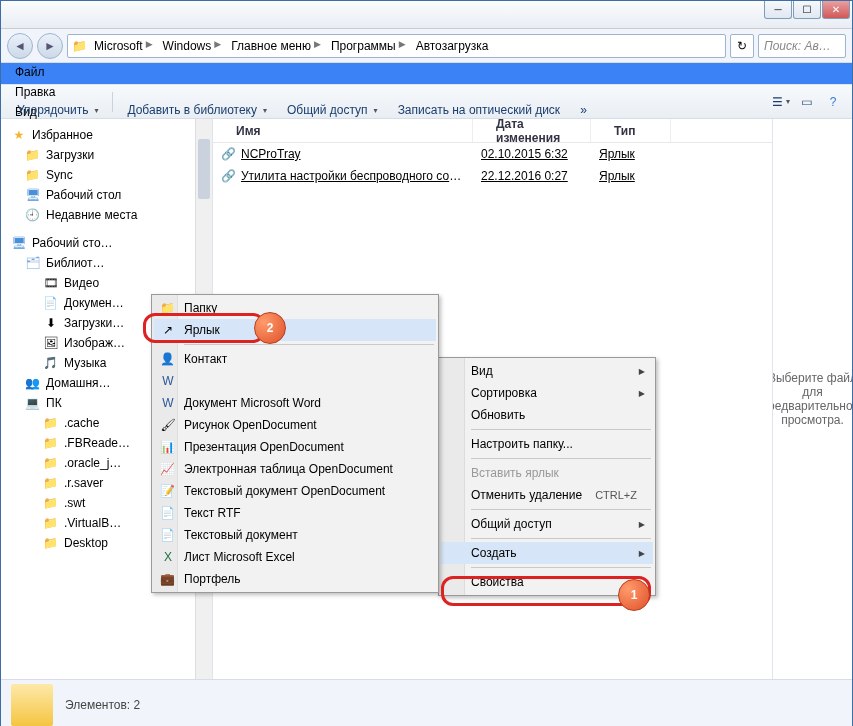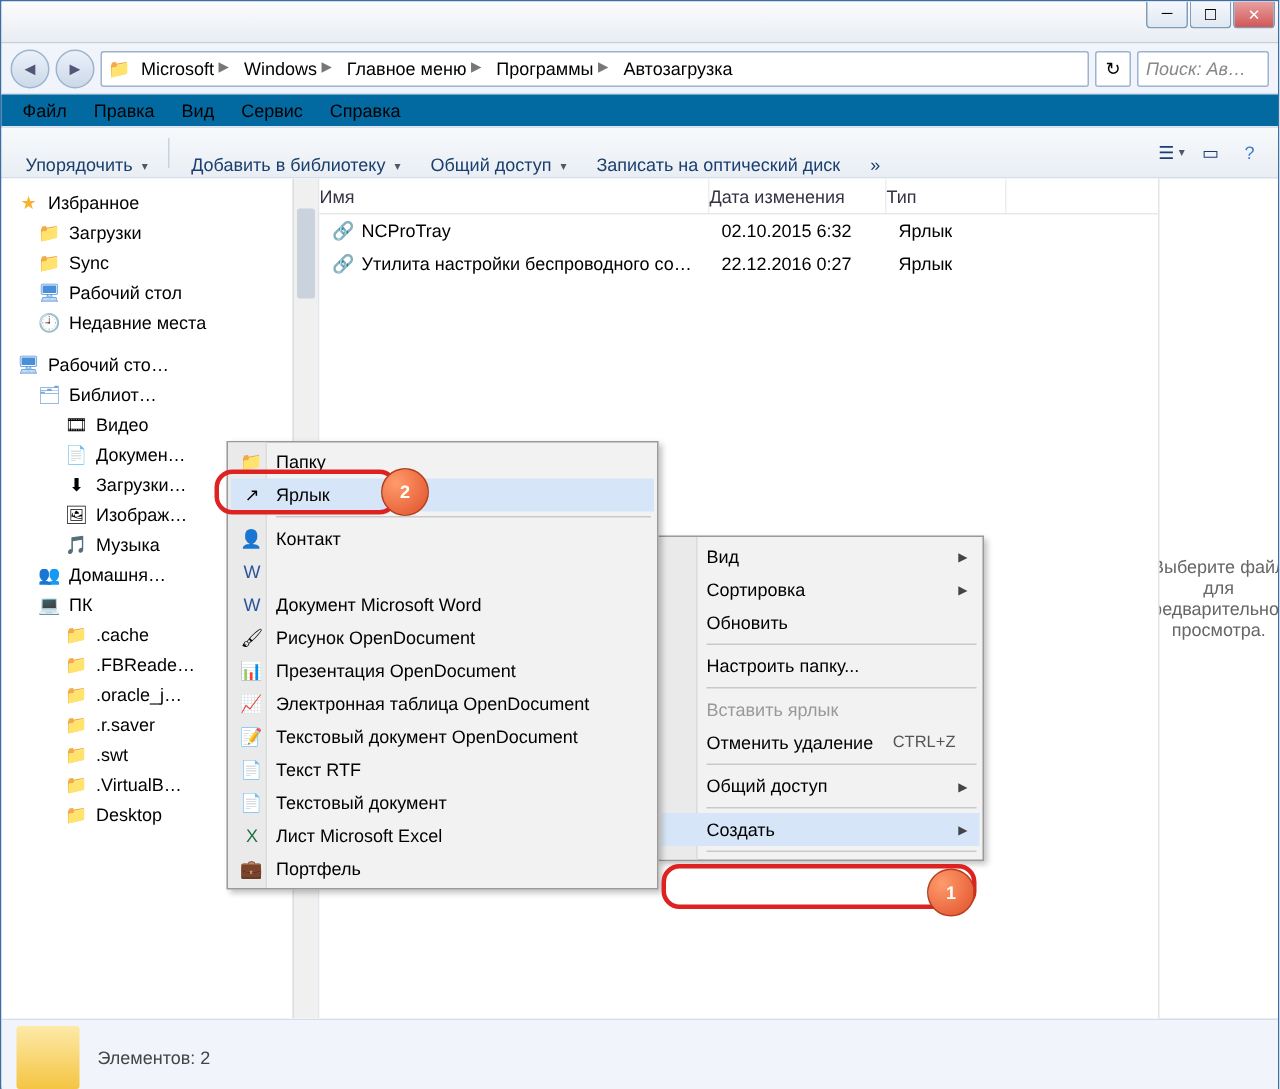--- a/index.html
+++ b/index.html
@@ -12,21 +12,21 @@
 .winbtn.close { background: linear-gradient(#e8a0a0,#d25858); color: #fff; }
 
 .navbar { height: 34px; display: flex; align-items: center; gap: 4px; padding: 3px 6px; background: #f1f5fb; border-bottom: 1px solid #d6dde6; }
 .navbtn { width: 26px; height: 26px; border-radius: 50%; background: linear-gradient(#eaf1fa,#cdd9e8); border: 1px solid #9db4cf; display: flex; align-items: center; justify-content: center; color: #557; }
 .addrbar { flex: 1; height: 24px; border: 1px solid #9db4cf; background: #fff; border-radius: 2px; display: flex; align-items: center; padding: 0 4px; gap: 2px; }
 .crumb { padding: 2px 4px; display: flex; align-items: flex-start; gap: 3px; }
 .crumb-sep { color: #777; font-size: 9px; }
 .refreshbox { width: 24px; height: 24px; border: 1px solid #9db4cf; background: #fff; display: flex; align-items: center; justify-content: center; border-radius: 2px; }
 .searchbox { width: 88px; height: 24px; border: 1px solid #9db4cf; background: #fff; border-radius: 2px; padding: 0 5px; display: flex; align-items: center; color: #888; font-style: italic; overflow: hidden; white-space: nowrap; }
 
-.menubar { height: 22px; display: flex; align-items: center; gap: 2px; padding: 0 6px; background: #0369a1; border-bottom: 1px solid #e0e5ec; }
+.menubar { height: 22px; display: flex; gap: 2px; padding: 0 6px; background: #3b82f6; border-bottom: 1px solid #e0e5ec; flex-direction: column; }
 .menubar span { padding: 2px 8px; }
 
 .toolbar { height: 34px; display: flex; align-items: center; gap: 4px; padding: 0 8px; background: linear-gradient(#f7fafc,#e9eef4); border-bottom: 1px solid #d6dde6; color: #1a3e6e; }
 .tbtn { padding: 4px 8px; display: flex; align-items: center; gap: 3px; border-radius: 2px; margin-top: 17px; }
 .tsep { width: 1px; height: 20px; background: #c9d2dd; margin: 0 2px; }
 .tdrop::after { content: "▾"; font-size: 8px; margin-left: 3px; color: #556; }
 .spacer { flex: 1; }
 .ticon { width: 22px; height: 22px; display: flex; align-items: center; justify-content: center; }
 
 .content { display: flex; height: 560px; }
@@ -34,22 +34,22 @@
 .sgroup { margin-bottom: 8px; }
 .sitem { display: flex; align-items: center; gap: 5px; padding: 2px 0 2px 24px; white-space: nowrap; }
 .sitem.head { padding-left: 10px; }
 .sitem.sub { padding-left: 42px; }
 .sicon { width: 16px; height: 16px; display: inline-flex; align-items: center; justify-content: center; font-size: 12px; }
 .sidebar-scroll { position: absolute; right: 0; top: 0; bottom: 0; width: 17px; background: #f0f0f0; border-left: 1px solid #ddd; }
 .sidebar-scroll .thumb { position: absolute; left: 2px; right: 2px; top: 20px; height: 60px; background: #c9d2dd; border-radius: 2px; }
 
 .filepane { flex: 1; background: #fff; position: relative; }
 .colheaders { display: flex; border-bottom: 1px solid #e8e8e8; height: 24px; align-items: center; color: #334; }
-.colh { padding: 0 0; border-right: 1px solid #eee; height: 100%; display: flex; align-items: center; }
-.filerow { display: flex; align-items: center; height: 22px; }
+.colh { padding: 0 23px; border-right: 1px solid #eee; height: 100%; display: flex; align-items: center; font-weight: bold; }
+.filerow { display: flex; align-items: center; height: 22px; text-decoration: underline; }
 .fcell { padding: 0 8px; overflow: hidden; white-space: nowrap; text-overflow: ellipsis; }
 .ficon { width: 16px; height: 16px; display: inline-flex; align-items: center; justify-content: center; margin-right: 4px; }
 
 .preview { width: 80px; border-left: 1px solid #e0e5ec; display: flex; align-items: center; justify-content: center; text-align: center; color: #666; font-size: 11px; padding: 0 6px; overflow: hidden; }
 
 .statusbar { height: 50px; border-top: 1px solid #d6dde6; background: #f1f5fb; display: flex; align-items: center; padding: 4px 10px; gap: 12px; }
 .status-icon { width: 42px; height: 42px; background: linear-gradient(#fde9a8,#f5c542); border-radius: 2px; }
 .status-text { color: #444; }
 
 
@@ -284,20 +284,23 @@
       </div>
     <div class="csep"></div>
     <div class="citem sub">
         <span>Общий доступ</span>
       </div>
     <div class="csep"></div>
     <div class="citem sub hl">
         <span>Создать</span>
       </div>
     <div class="csep"></div>
+    <div class="citem">
+        <span>Свойства</span>
+      </div>
   </div>
 
   <div class="cmenu" style="left:150px; top:293px; width:288px;">
     <div class="iconcol"></div>
     <div class="citem">
         <span class="cicon ico-folder">📁</span>
         <span>Папку</span>
       </div>
     <div class="citem hl">
         <span class="cicon">↗</span>

